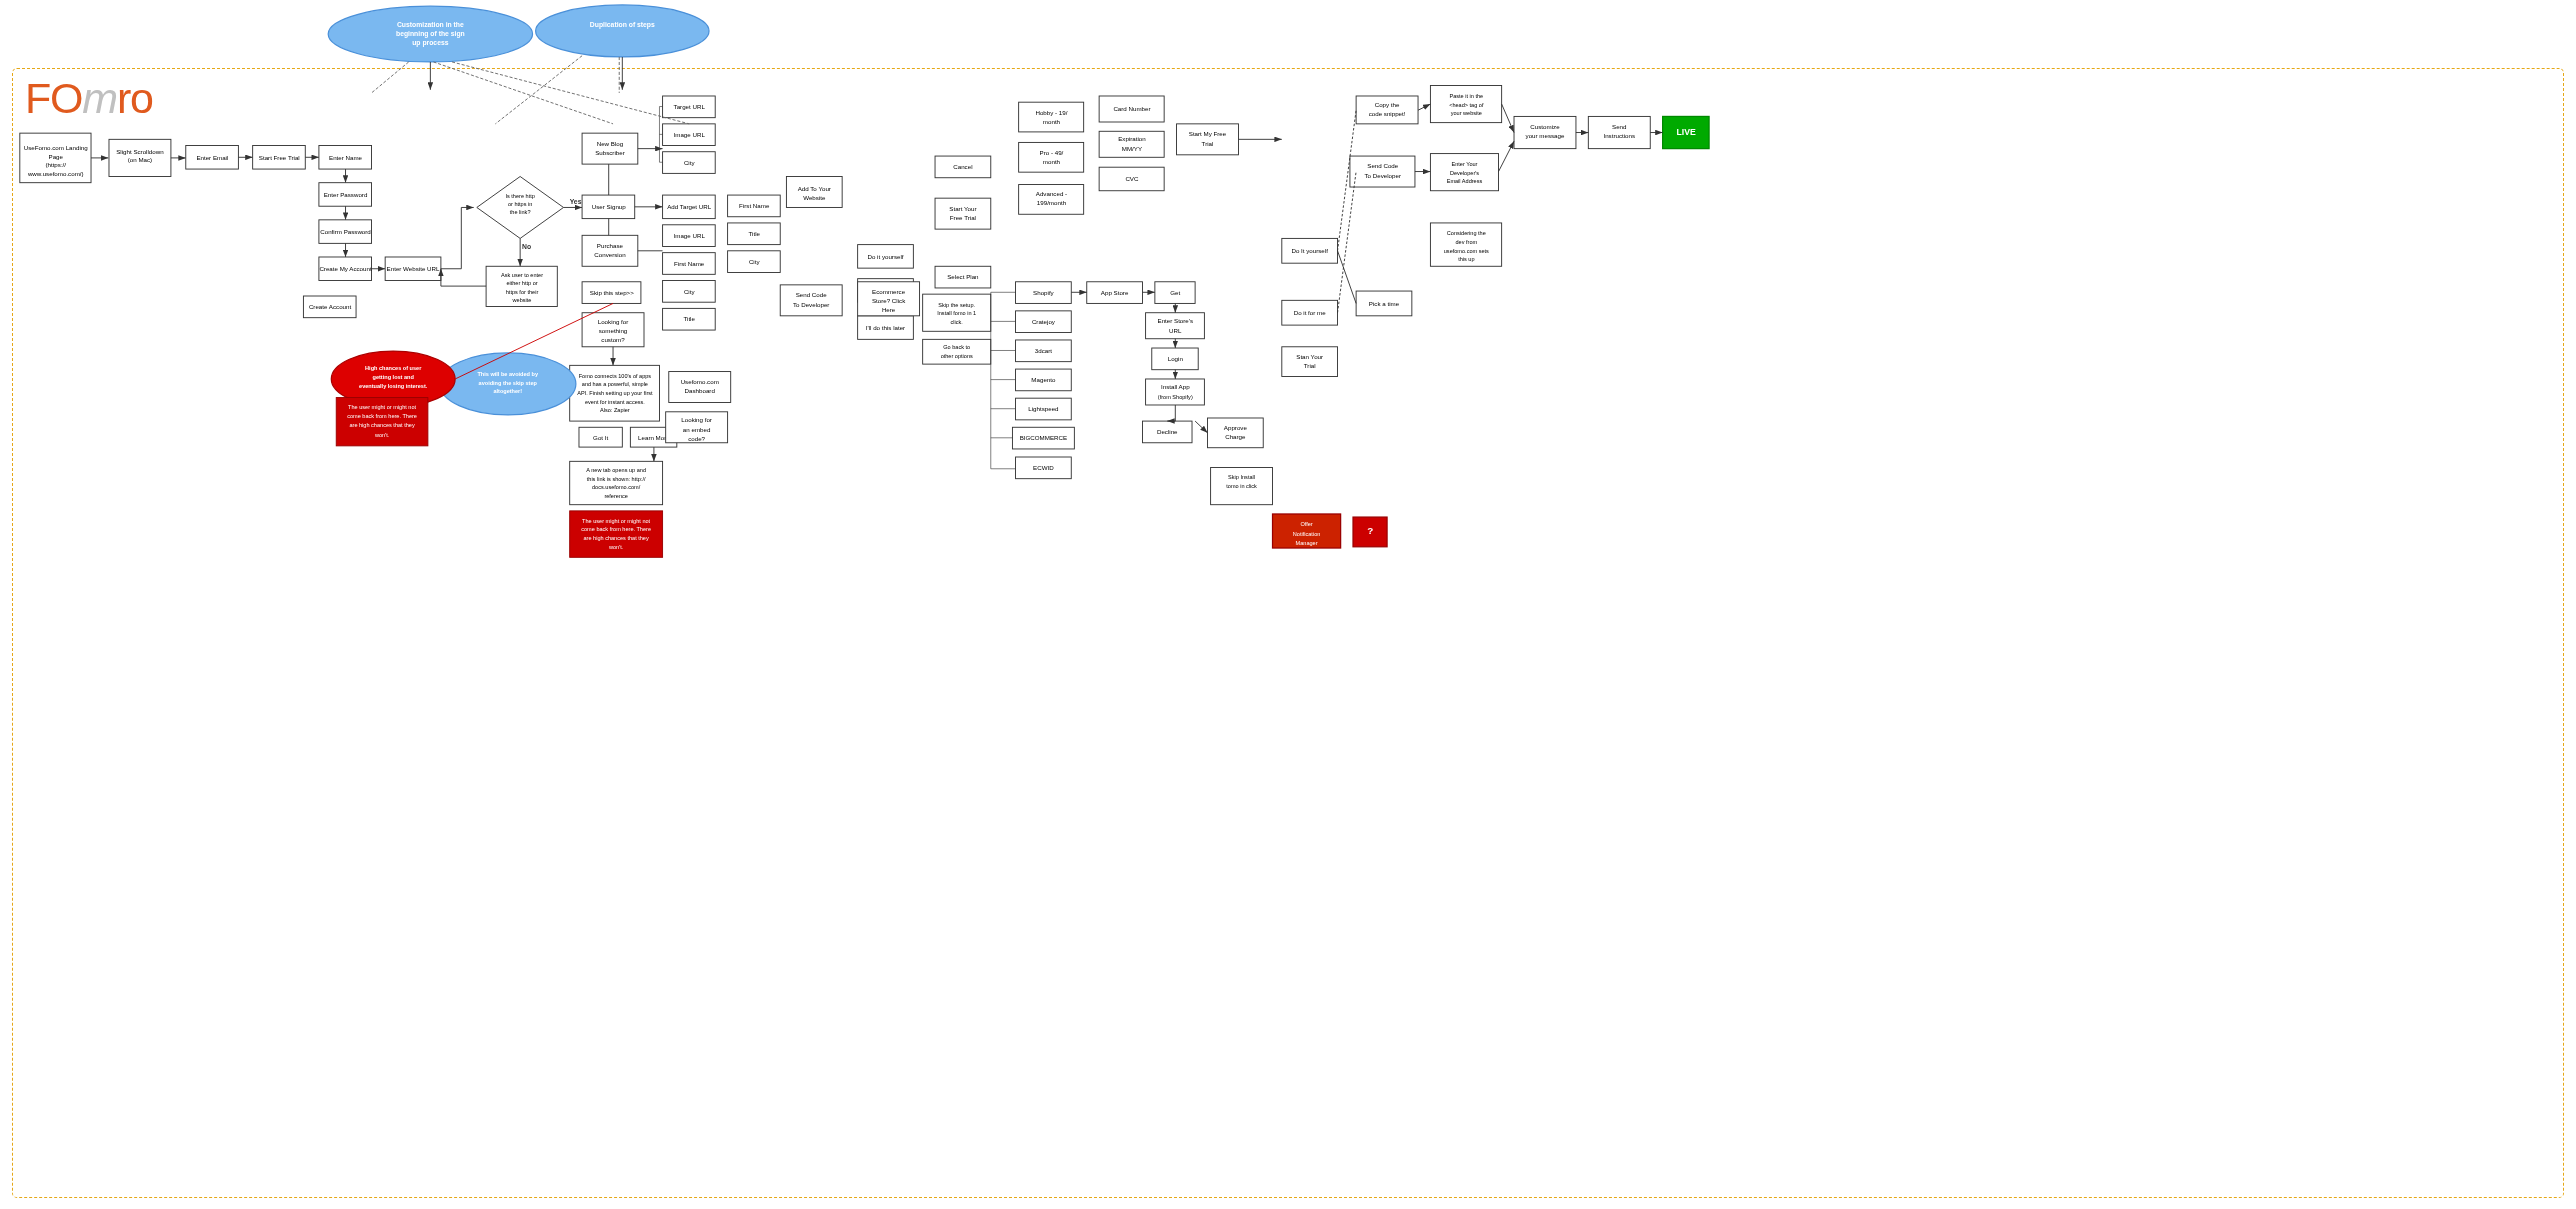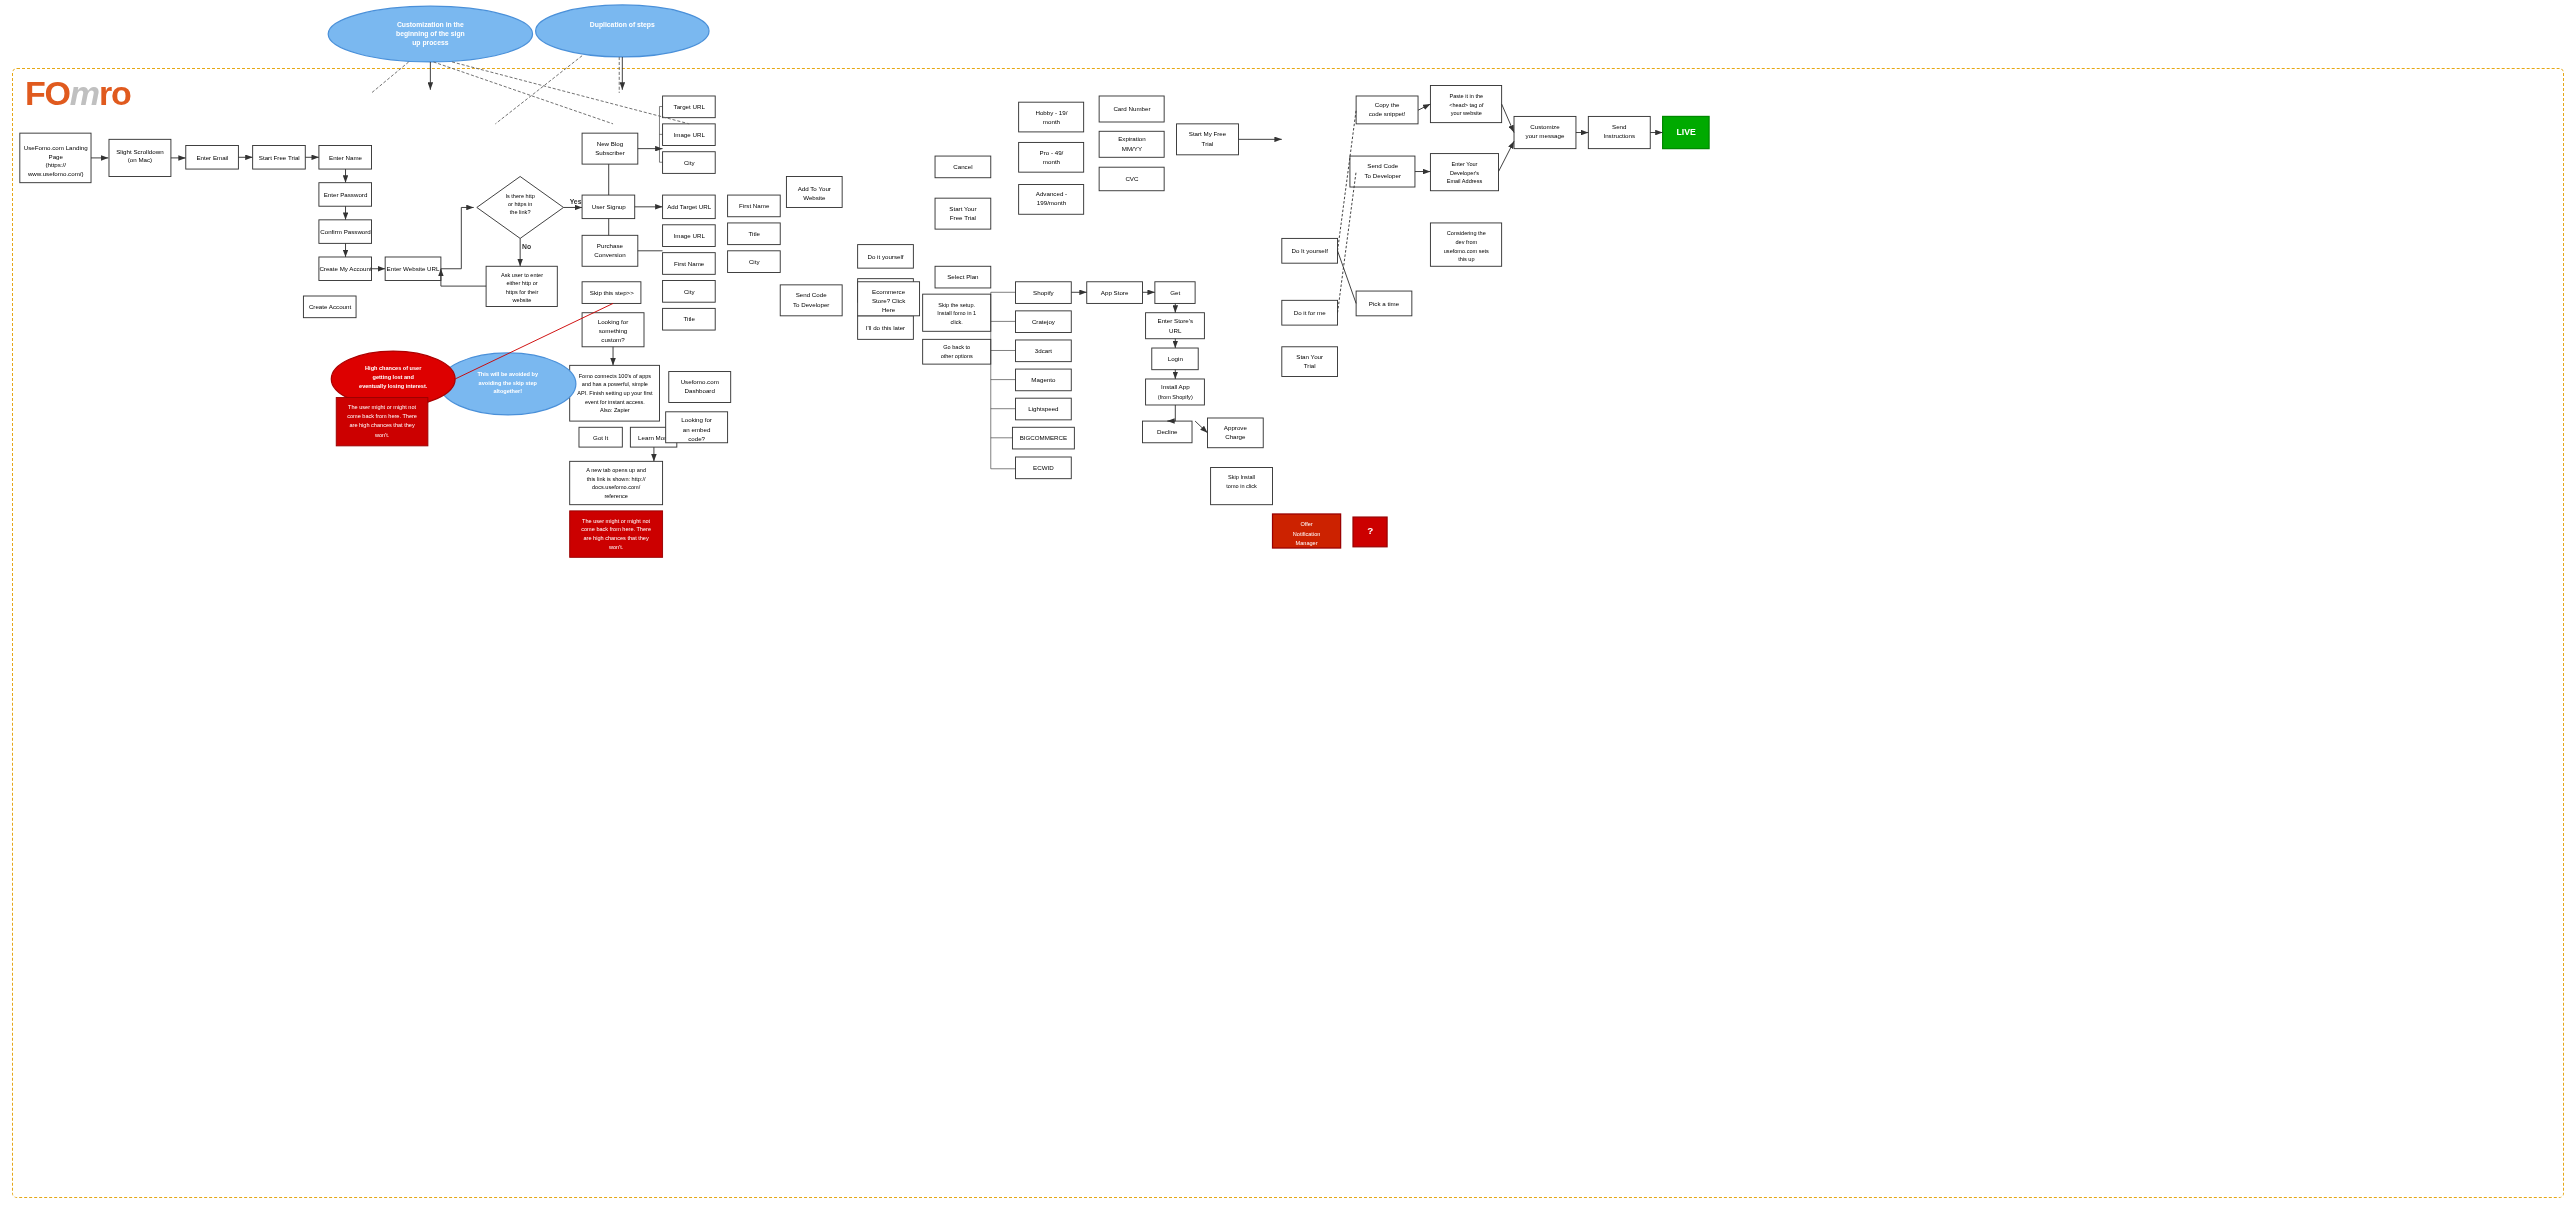--- a/index.html
+++ b/index.html
@@ -23,22 +23,22 @@
       right: 12.4px;
       bottom: 12.4px;
       border: 1.9px dashed #e6a817;
       border-radius: 5px;
     }
     
     .logo {
       position: absolute;
       top: 74px;
       left: 25px;
-      font-size: 34px;
-      font-weight: 700;
+      font-size: 43px;
+      font-weight: 400;
       color: #e05a1e;
       font-family: Arial Black, sans-serif;
       letter-spacing: -1.2px;
       z-index: 10;
     }
     
     .arrows-svg {
       position: absolute;
       top: 0;
       left: 0;

